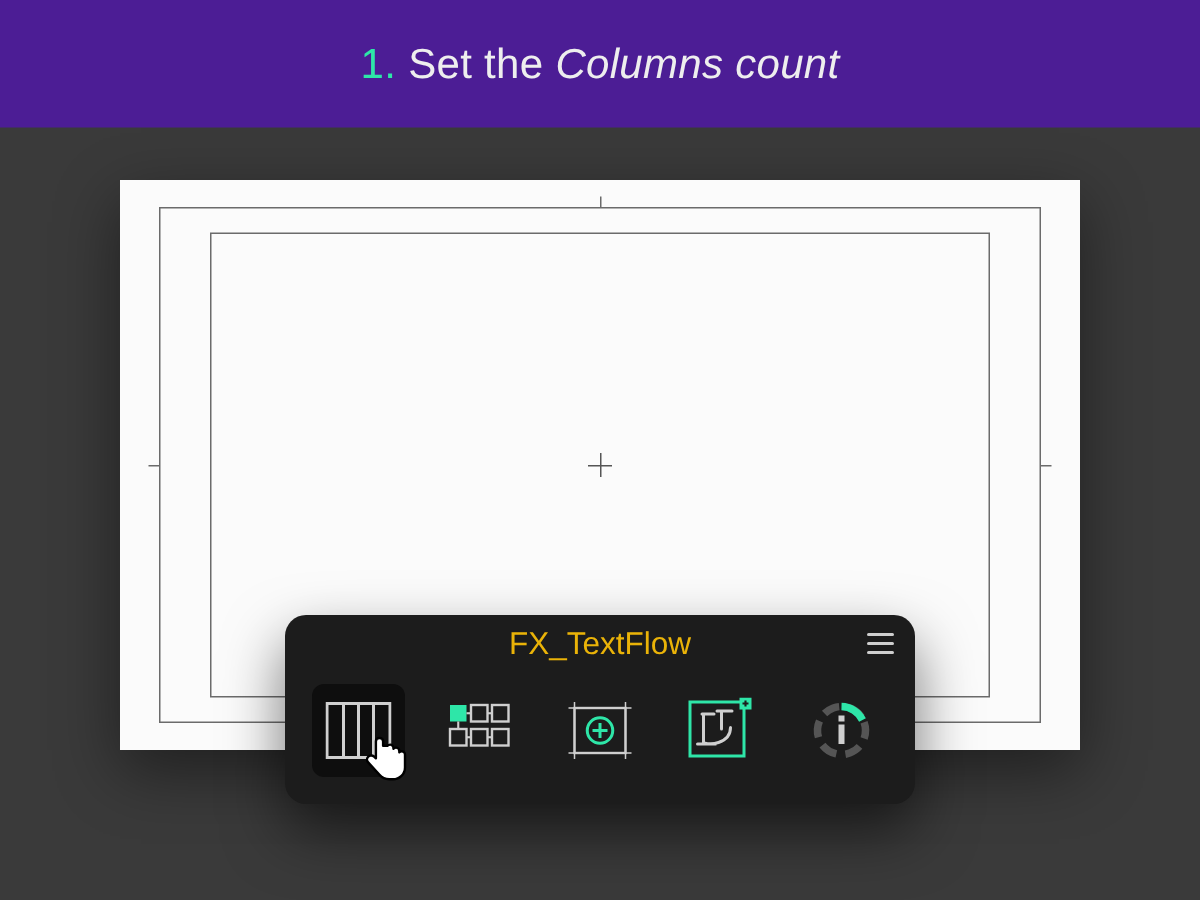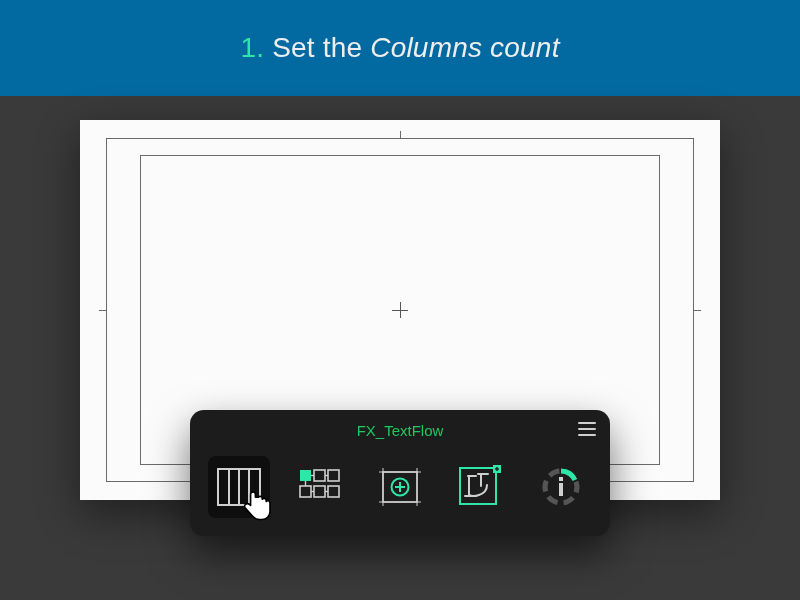--- a/index.html
+++ b/index.html
@@ -8,22 +8,22 @@
     width: 800px;
     height: 600px;
     background: #3a3a3a;
     font-family: "Helvetica Neue", Arial, sans-serif;
     overflow: hidden;
     position: relative;
   }
   .top-banner {
     position: absolute;
     left: 0; top: 0; right: 0;
-    height: 96px;
-    background: #0369a1;
+    height: 85px;
+    background: #4c1d95;
     display: flex;
     align-items: center;
     justify-content: center;
     text-align: right;
   }
   .step-text {
     font-size: 28px;
     font-weight: 400;
     color: #eee;
     letter-spacing: 0.2px;
@@ -77,22 +77,22 @@
     padding-bottom: 14px;
   }
   .panel-header {
     position: relative;
     height: 40px;
     display: flex;
     align-items: center;
     justify-content: center;
   }
   .panel-title {
-    color: #22c55e;
-    font-size: 15px;
+    color: #eab308;
+    font-size: 21px;
   }
   .hamburger {
     position: absolute;
     right: 14px; top: 12px;
     width: 18px; height: 14px;
     display: flex;
     flex-direction: column;
     justify-content: space-between;
     cursor: pointer;
   }

